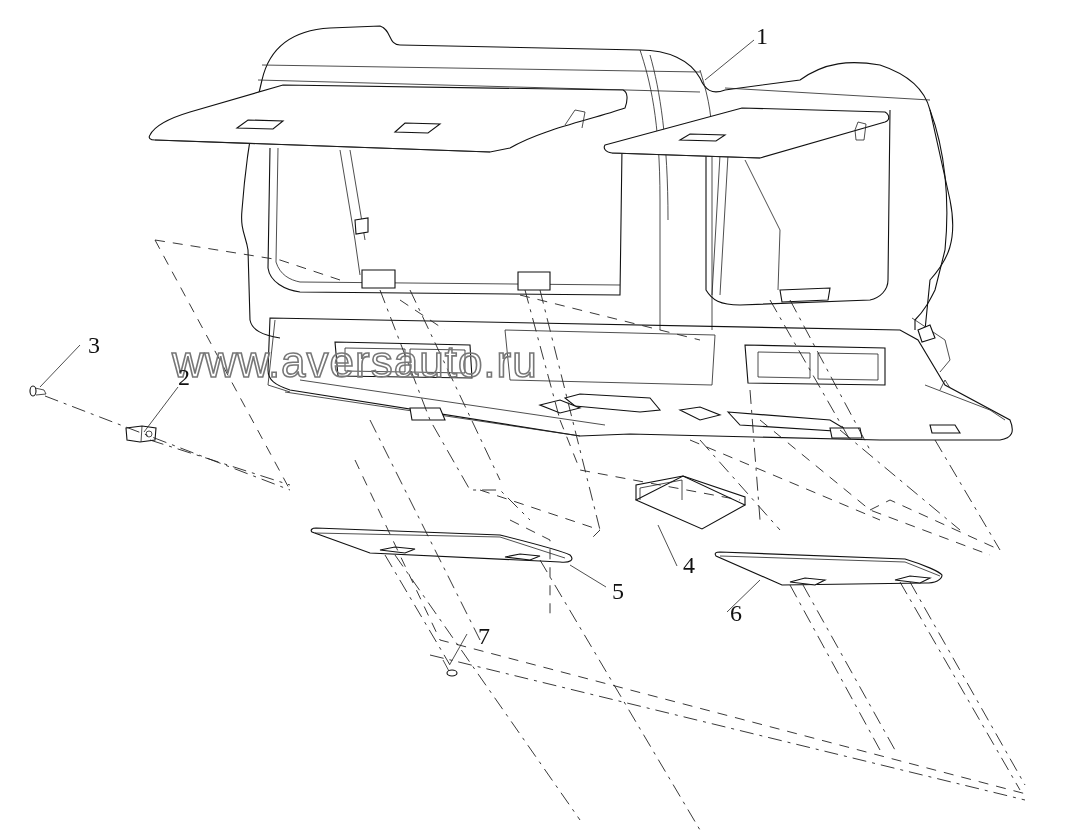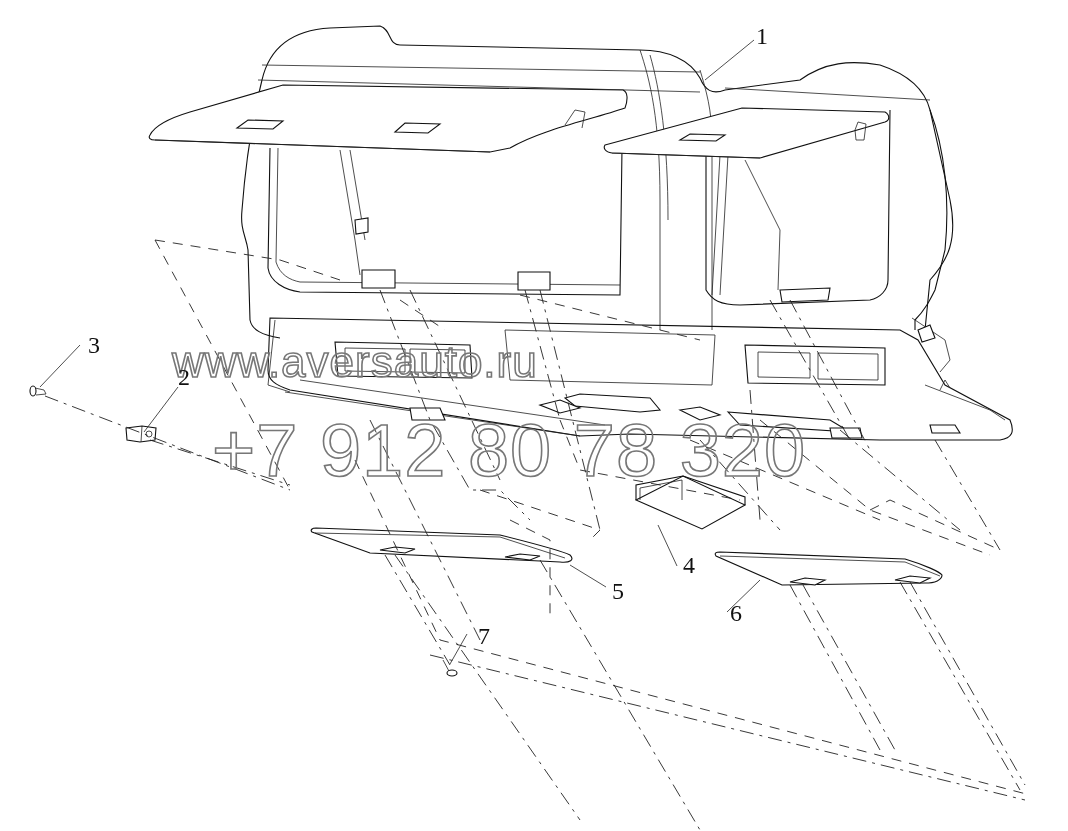--- a/index.html
+++ b/index.html
@@ -173,21 +173,20 @@
     <path class="dash" d="M750,390 L760,520"></path>
     <path class="dash2" d="M560,420 L580,470 L740,500"></path>
     <path class="dash" d="M770,300 L850,440"></path>
     <path class="dash" d="M790,300 L870,450"></path>
     <path class="dash2" d="M400,300 L445,330"></path>
     <path class="dash2" d="M520,295 L700,340"></path>
   </g>
 </svg>
 
 <div id="wm1" class="wm">www.aversauto.ru</div>
-<div id="wm2" class="wm">+7 912 80 78 320</div>
 
 <div class="callout" style="left:756px;top:24px;">1</div>
 <div class="callout" style="left:178px;top:365px;">2</div>
 <div class="callout" style="left:88px;top:333px;">3</div>
 <div class="callout" style="left:683px;top:553px;">4</div>
 <div class="callout" style="left:612px;top:579px;">5</div>
 <div class="callout" style="left:730px;top:601px;">6</div>
 <div class="callout" style="left:478px;top:624px;">7</div>
 </div>
 

